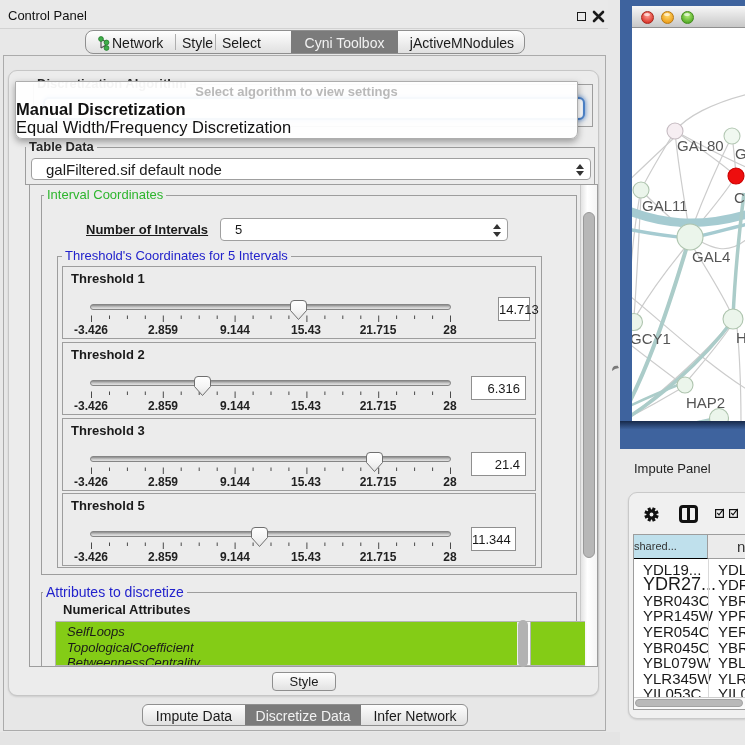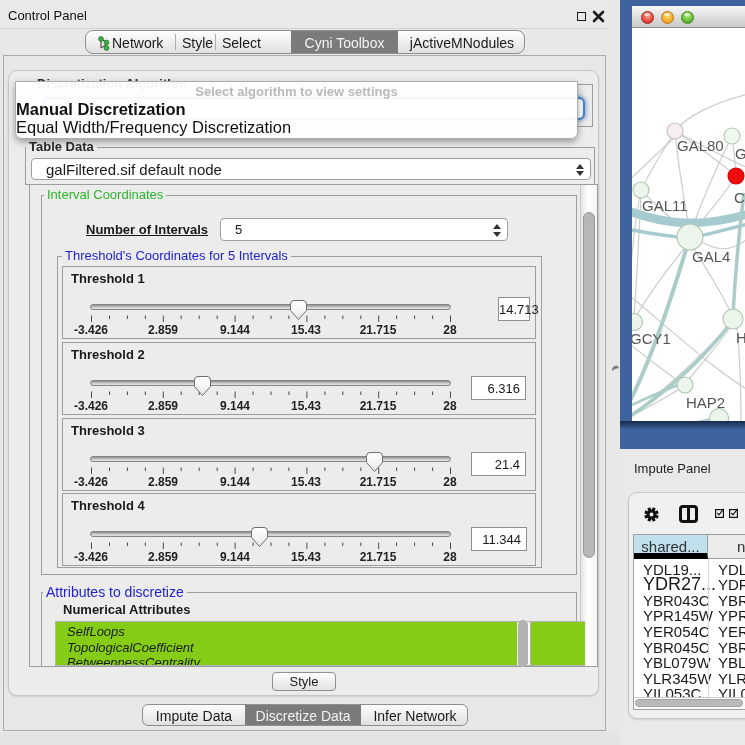--- a/index.html
+++ b/index.html
@@ -185,21 +185,21 @@
       <linearGradient id="th3" x1="0" y1="0" x2="0" y2="1">
         <stop offset="0" stop-color="#ffffff"></stop>
         <stop offset="0.55" stop-color="#f4f4f4"></stop>
         <stop offset="1" stop-color="#e4e4e4"></stop>
       </linearGradient>
     </defs>
     <path d="M0.5,4 Q0.5,0.5 4,0.5 L13,0.5 Q16.5,0.5 16.5,4 L16.5,10.5 L8.5,19.5 L0.5,10.5 Z" fill="url(#th3)" stroke="#6f6f6f" stroke-width="1"></path>
   </svg>
 <div class="vbox" style="left:471px;top:452px;width:55px;height:24px;line-height:23px;">21.4</div>
 <div class="abs" style="left:62px;top:493px;width:474px;height:73px;border:1px solid #9d9d9d;"></div>
-<div class="abs" style="left:71px;top:498px;font-weight:bold;">Threshold 4</div>
+<div class="abs" style="left:71px;top:498px;font-weight:bold;">Threshold 5</div>
 <div class="abs" style="left:90px;top:531px;width:361px;height:6px;border-radius:3px;background:linear-gradient(#8b8b8b,#c9c9c9 55%,#e3e3e3);border:1px solid #858585;"></div>
 <svg class="abs" style="left:88px;top:542px;" width="366" height="8" viewBox="0 0 366 8">
     <line x1="3.5" y1="0.5" x2="3.5" y2="7" stroke="#4a4a4a" stroke-width="1"></line>
     <line x1="21.5" y1="0.5" x2="21.5" y2="4" stroke="#4a4a4a" stroke-width="1"></line>
     <line x1="39.4" y1="0.5" x2="39.4" y2="4" stroke="#4a4a4a" stroke-width="1"></line>
     <line x1="57.3" y1="0.5" x2="57.3" y2="4" stroke="#4a4a4a" stroke-width="1"></line>
     <line x1="75.3" y1="0.5" x2="75.3" y2="7" stroke="#4a4a4a" stroke-width="1"></line>
     <line x1="93.2" y1="0.5" x2="93.2" y2="4" stroke="#4a4a4a" stroke-width="1"></line>
     <line x1="111.2" y1="0.5" x2="111.2" y2="4" stroke="#4a4a4a" stroke-width="1"></line>
     <line x1="129.2" y1="0.5" x2="129.2" y2="4" stroke="#4a4a4a" stroke-width="1"></line>
@@ -226,21 +226,21 @@
 <svg class="abs" style="left:251.2px;top:527px;" width="17" height="20" viewBox="0 0 17 20">
     <defs>
       <linearGradient id="th4" x1="0" y1="0" x2="0" y2="1">
         <stop offset="0" stop-color="#ffffff"></stop>
         <stop offset="0.55" stop-color="#f4f4f4"></stop>
         <stop offset="1" stop-color="#e4e4e4"></stop>
       </linearGradient>
     </defs>
     <path d="M0.5,4 Q0.5,0.5 4,0.5 L13,0.5 Q16.5,0.5 16.5,4 L16.5,10.5 L8.5,19.5 L0.5,10.5 Z" fill="url(#th4)" stroke="#6f6f6f" stroke-width="1"></path>
   </svg>
-<div class="vbox" style="left:471px;top:527px;width:56px;height:24px;line-height:23px;">11.344</div>
+<div class="vbox" style="left:471px;top:527px;width:45px;height:24px;line-height:23px;">11.344</div>
 <div class="grp" style="left:41px;top:592px;width:536px;height:74px;border-bottom:none;"></div>
 <div class="grptitle" style="left:43px;top:585px;font-size:14px;color:#2222cc;">Attributes to discretize</div>
 <div class="abs" style="left:63px;top:602px;font-weight:bold;">Numerical Attributes</div>
 <div class="abs" style="left:55px;top:621px;width:530px;height:45px;background:#84cc16;border:1px solid #b5b5b5;border-right:none;overflow:hidden;font-style:italic;">
     <div style="padding-left:11px;line-height:15.5px;padding-top:2px;">SelfLoops<br>TopologicalCoefficient<br>BetweennessCentrality</div>
   </div>
 <div class="abs" style="left:517px;top:621px;width:14px;height:45px;background:linear-gradient(90deg,#ededed,#fcfcfc);border:1px solid #b5b5b5;border-left:none;"></div>
 <div class="abs" style="left:518px;top:620px;width:10px;height:47px;background:#b2b2b2;border-radius:5px;"></div>
 <div class="abs" style="left:15px;top:81px;width:563px;height:58px;background:rgba(255,255,255,0.95);border:1px solid #adadad;border-radius:1px 1px 7px 7px;box-shadow:0 3px 7px rgba(0,0,0,0.35);"></div>
 <div class="abs" style="left:15px;top:84px;width:563px;text-align:center;color:#b9b9b9;font-weight:bold;">Select algorithm to view settings</div>
@@ -336,21 +336,21 @@
 <div class="abs" style="left:687px;top:506px;width:2.5px;height:16px;background:#111;"></div>
 <svg class="abs" style="left:715px;top:508px;" width="10" height="10" viewBox="0 0 10 10">
     <rect x="0.6" y="1.6" width="7.8" height="7.8" fill="none" stroke="#111" stroke-width="1.2"></rect>
     <path d="M2.3,5 L4,6.8 L8.6,0.8" fill="none" stroke="#111" stroke-width="1.1"></path>
   </svg>
 <svg class="abs" style="left:729px;top:508px;" width="10" height="10" viewBox="0 0 10 10">
     <rect x="0.6" y="1.6" width="7.8" height="7.8" fill="none" stroke="#111" stroke-width="1.2"></rect>
     <path d="M2.3,5 L4,6.8 L8.6,0.8" fill="none" stroke="#111" stroke-width="1.1"></path>
   </svg>
 <div class="abs" style="left:633px;top:534px;width:112px;height:176px;background:#fff;border:1px solid #9d9d9d;border-right:none;overflow:hidden;">
-<div class="abs" style="left:0;top:0;width:74px;height:24px;background:#bfe0ec;border-right:1px solid #9d9d9d;border-bottom:6px solid #000000;text-align:center;line-height:23px;font-size:15px;color:#333;">shared...</div>
+<div class="abs" style="left:0;top:0;width:74px;height:24px;background:#bfe0ec;border-right:1px solid #9d9d9d;border-bottom:1px solid #000000;line-height:23px;font-size:11px;color:#333;">shared...</div>
 <div class="abs" style="left:74px;top:0;width:40px;height:24px;background:#ebebeb;border-bottom:1px solid #9d9d9d;font-size:15px;color:#333;line-height:23px;padding-left:29px;">na</div>
 <div class="abs" style="left:9px;top:26.5px;font-size:15px;height:15.6px;line-height:15.6px;">YDL19...</div>
 <div class="abs" style="left:84px;top:26.5px;font-size:15px;height:15.6px;line-height:15.6px;white-space:nowrap;">YDL194W</div>
 <div class="abs" style="left:9px;top:42.1px;font-size:18px;height:15.6px;line-height:15.6px;">YDR27...</div>
 <div class="abs" style="left:84px;top:42.1px;font-size:15px;height:15.6px;line-height:15.6px;white-space:nowrap;">YDR277C</div>
 <div class="abs" style="left:9px;top:57.7px;font-size:15px;height:15.6px;line-height:15.6px;">YBR043C</div>
 <div class="abs" style="left:84px;top:57.7px;font-size:15px;height:15.6px;line-height:15.6px;white-space:nowrap;">YBR043C</div>
 <div class="abs" style="left:9px;top:73.3px;font-size:15px;height:15.6px;line-height:15.6px;">YPR145W</div>
 <div class="abs" style="left:84px;top:73.3px;font-size:15px;height:15.6px;line-height:15.6px;white-space:nowrap;">YPR145W</div>
 <div class="abs" style="left:9px;top:88.9px;font-size:15px;height:15.6px;line-height:15.6px;">YER054C</div>

